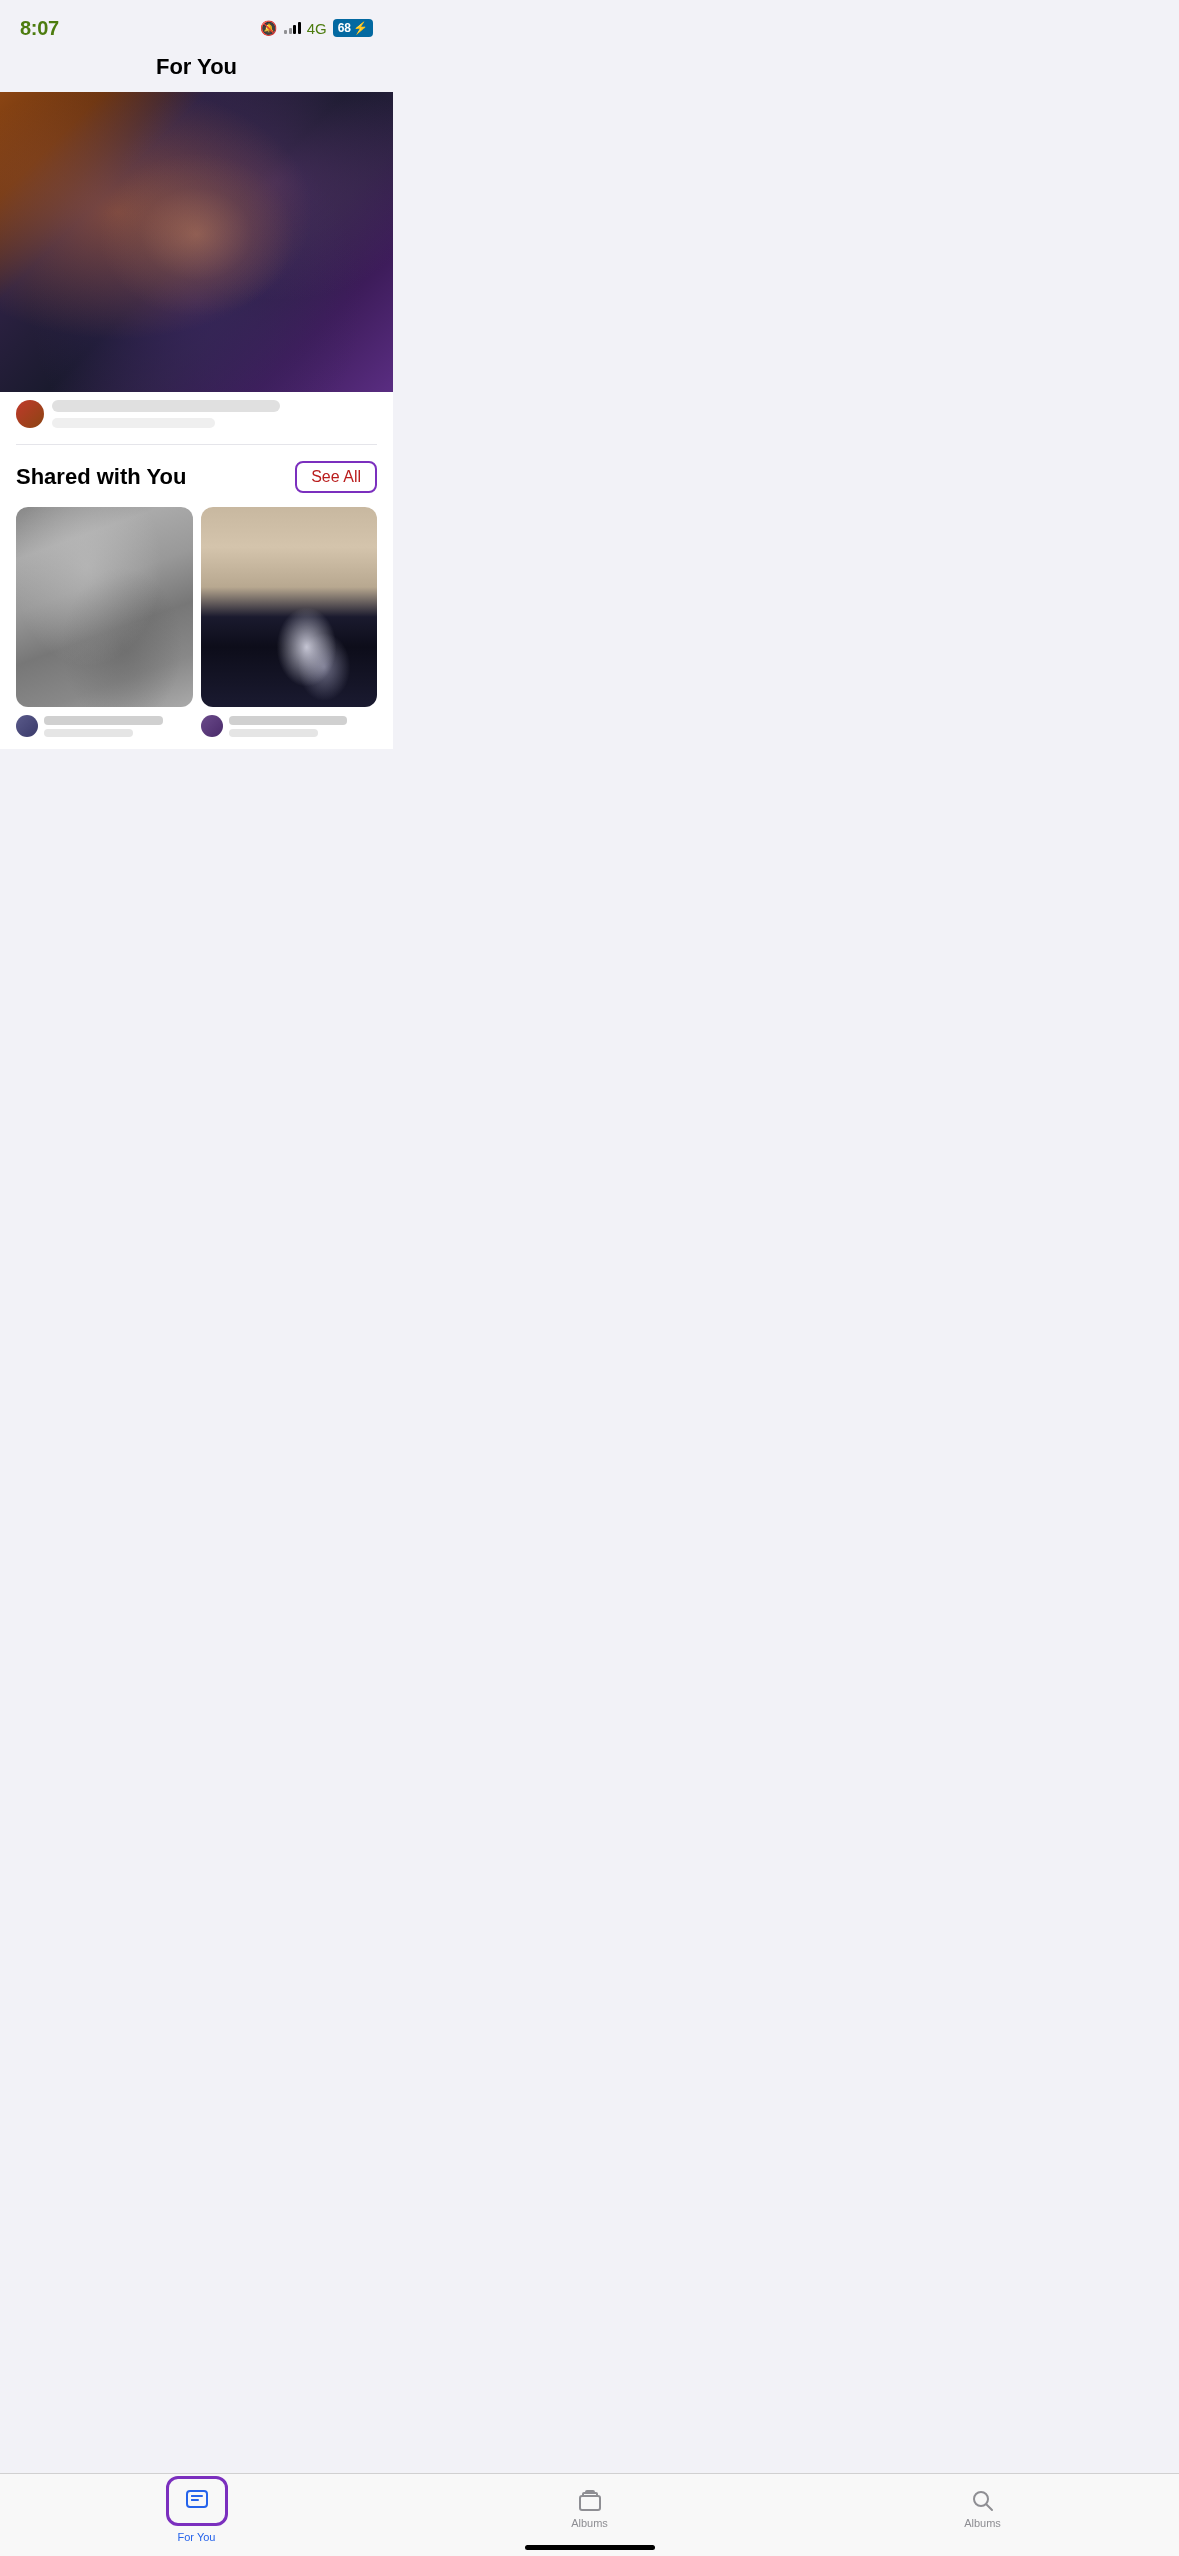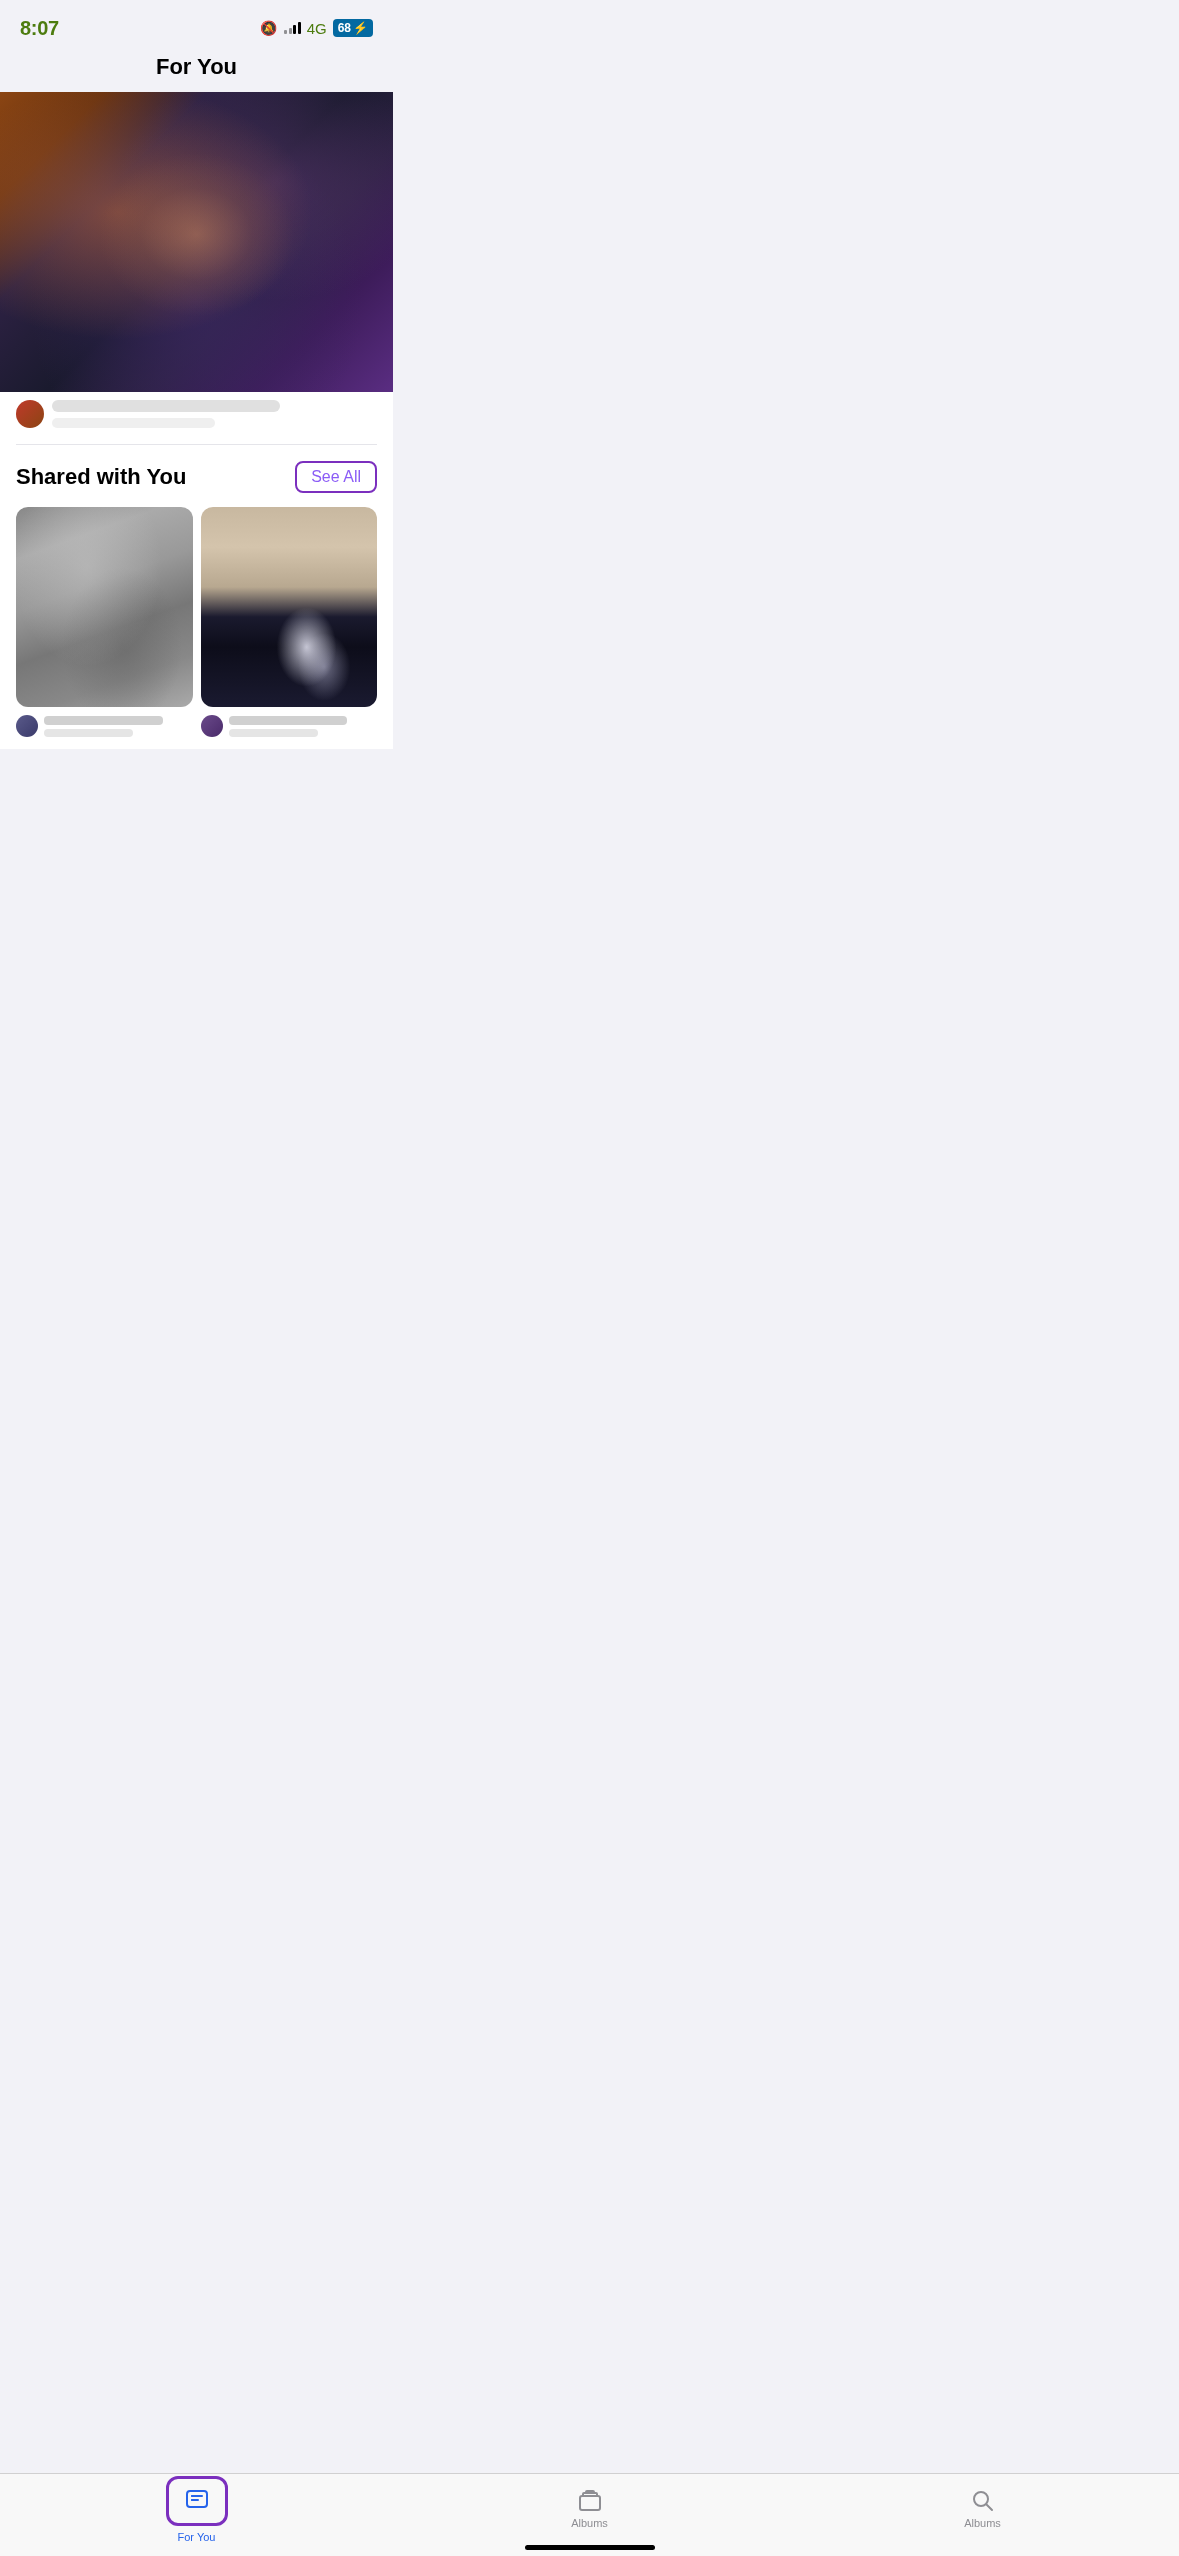--- a/index.html
+++ b/index.html
@@ -202,21 +202,21 @@
       font-size: 22px;
       font-weight: 700;
       color: #000;
     }
 
     .see-all-btn {
       border: 2px solid #7b2fbe;
       border-radius: 8px;
       padding: 5px 14px;
       font-size: 16px;
-      color: #8b5cf6;
+      color: #b91c1c;
       font-weight: 400;
       background: transparent;
       cursor: pointer;
     }
 
     .shared-images-row {
       display: flex;
       gap: 8px;
     }
 

